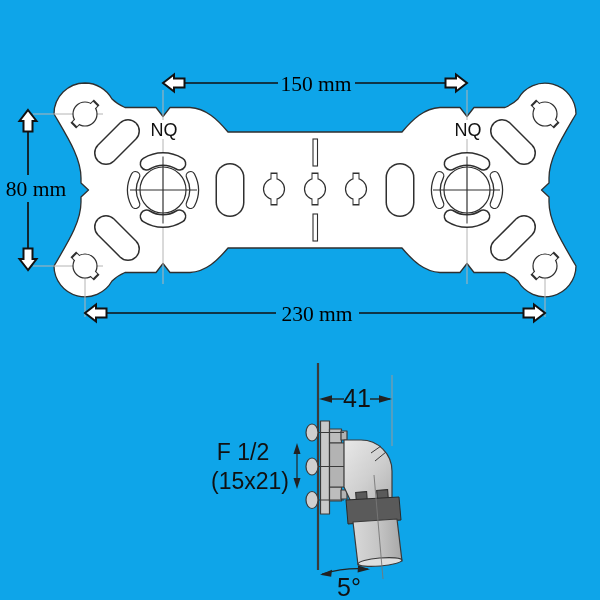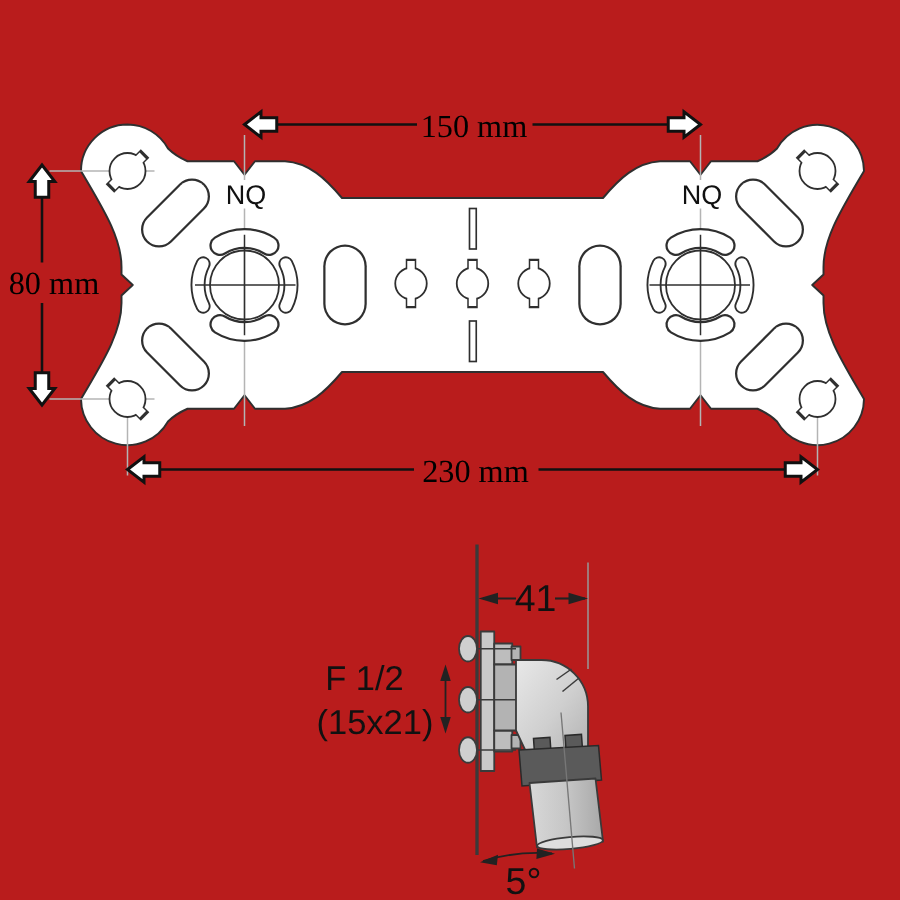--- a/index.html
+++ b/index.html
@@ -1,16 +1,16 @@
 <!DOCTYPE html>
 <html><head>
 <meta charset="utf-8">
 <style>
   html,body{margin:0;padding:0;background:#fff;}
-  .canvas{width:600px;height:600px;background:#b91c1c;position:relative;overflow:hidden;}
+  .canvas{width:600px;height:600px;background:#0ea5e9;position:relative;overflow:hidden;}
   svg{display:block;}
   .oln{fill:#ffffff;stroke:#2f2f2f;stroke-width:1.3;stroke-linejoin:round;}
   .ln{stroke:#2f2f2f;stroke-width:1;fill:none;}
   .cut{stroke:#2f2f2f;stroke-width:1.2;fill:none;}
   .kb{stroke:#2f2f2f;fill:none;stroke-linecap:round;}
   .wb{stroke:#ffffff;fill:none;stroke-linecap:round;}
   .tb{stroke:#2f2f2f;fill:none;stroke-linecap:butt;}
   .tw{stroke:#ffffff;fill:none;stroke-linecap:butt;}
   .gray{stroke:#b4b4b4;stroke-width:1;fill:none;}
   .dim{stroke:#111;stroke-width:1.7;fill:none;}

